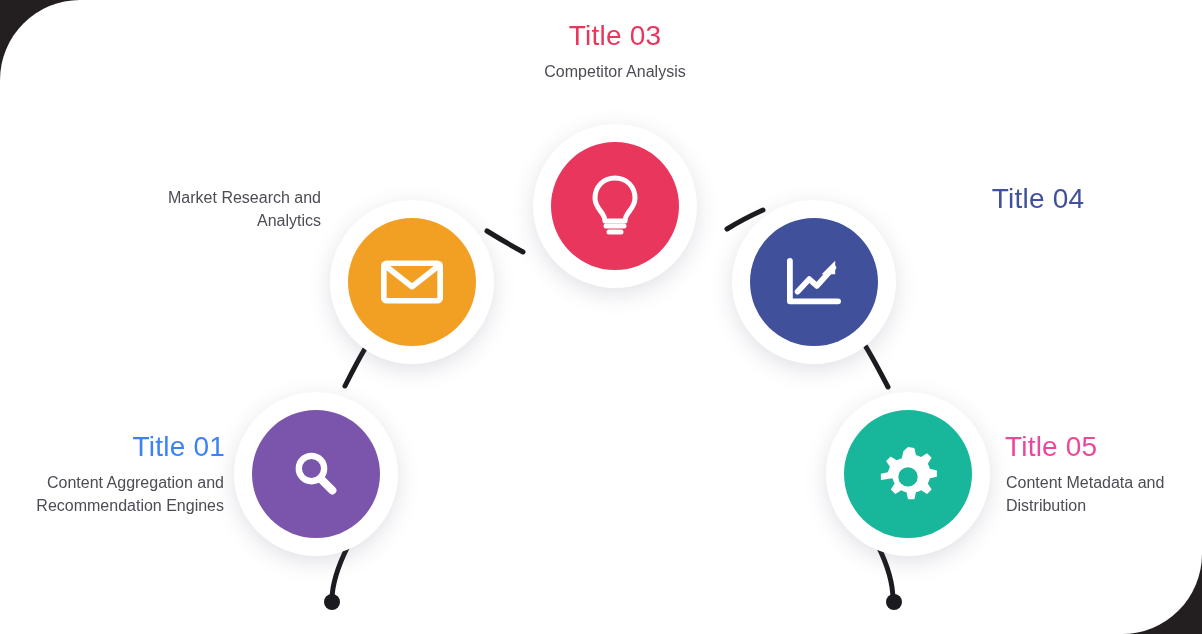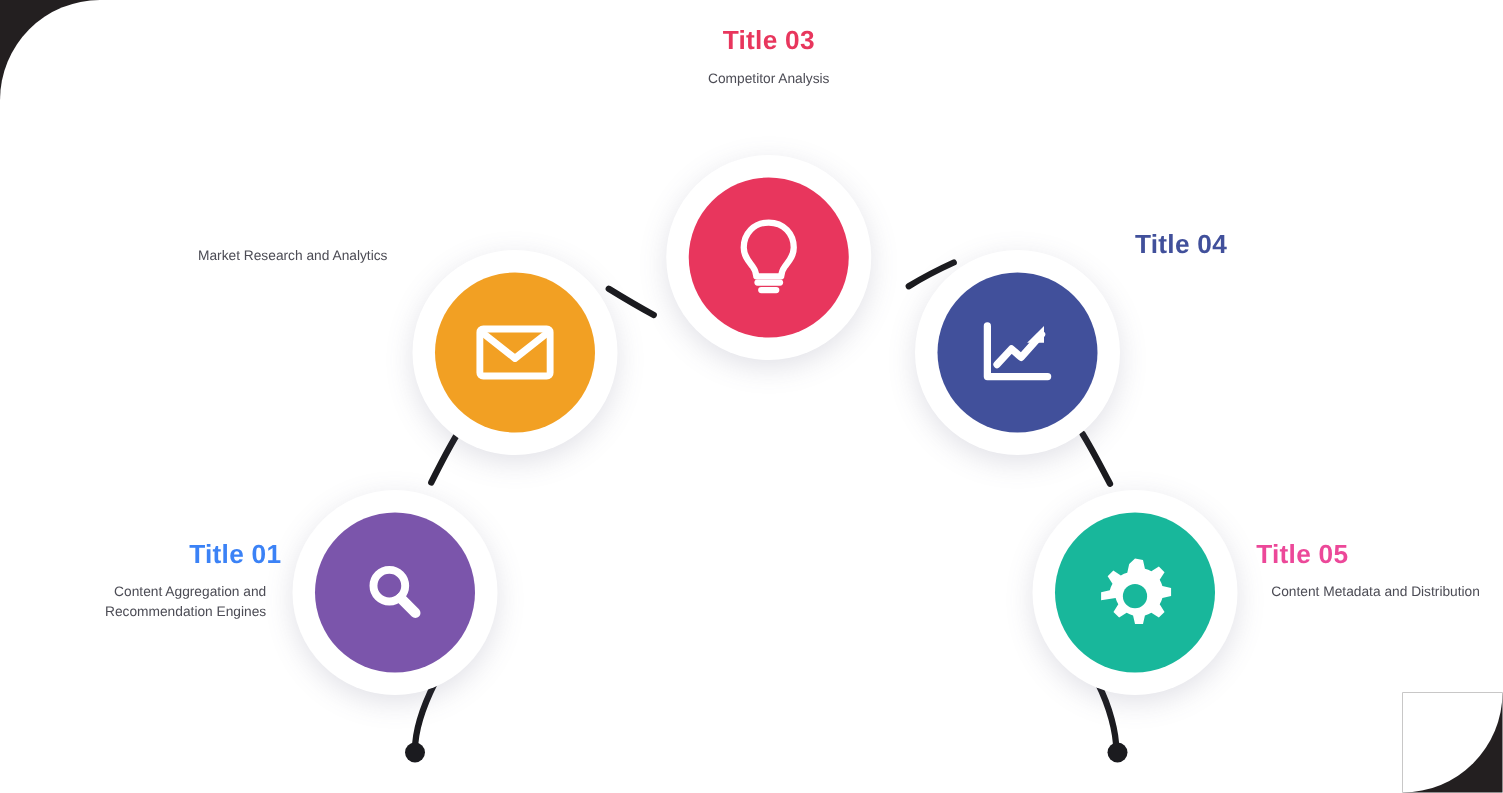--- a/index.html
+++ b/index.html
@@ -82,31 +82,31 @@
   }
   .node-disc svg {
     display: block;
   }
 
   .label {
     position: absolute;
     z-index: 3;
   }
   .label-title {
-    font-size: 21px;
-    font-weight: bold;
+    font-size: 28px;
+    font-weight: normal;
     letter-spacing: 0.2px;
     margin: 0 0 9px 0;
     line-height: 1.1;
   }
   .label-desc {
-    font-size: 11px;
+    font-size: 16px;
     color: #4c4c55;
     line-height: 1.42;
-    margin: 12px;
+    margin: 1px;
   }
   .align-right { text-align: right; }
   .align-left  { text-align: left; }
   .align-center{ text-align: center; }
 </style>
 </head>
 <body>
 
 <div class="corner corner-tl"></div>
 <div class="corner corner-br"></div>
@@ -195,20 +195,20 @@
 
 <div class="label align-right" style="left:100px; top:186px; width:222px;">
   <div class="label-desc">Market Research and Analytics</div>
 </div>
 
 <div class="label align-center" style="left:450px; top:21px; width:330px;">
   <div class="label-title" style="color:#e8365d;">Title 03</div>
   <div class="label-desc">Competitor Analysis</div>
 </div>
 
-<div class="label align-left" style="left:908px; top:184px; width:260px;">
+<div class="label align-left" style="left:908px; top:184px; width:260px;text-align:center;">
   <div class="label-title" style="color:#41509b;">Title 04</div>
 </div>
 
 <div class="label align-left" style="left:1005px; top:432px; width:195px;">
   <div class="label-title" style="color:#ec4899;">Title 05</div>
   <div class="label-desc">Content Metadata and Distribution</div>
 </div>
 
 </body></html>

